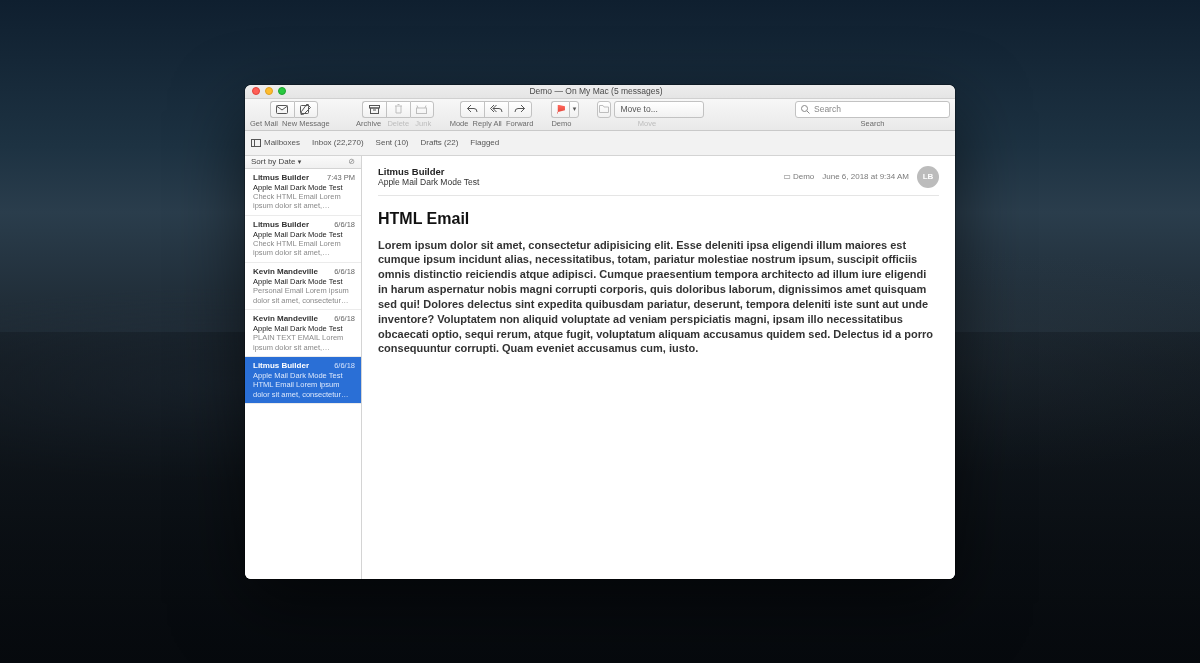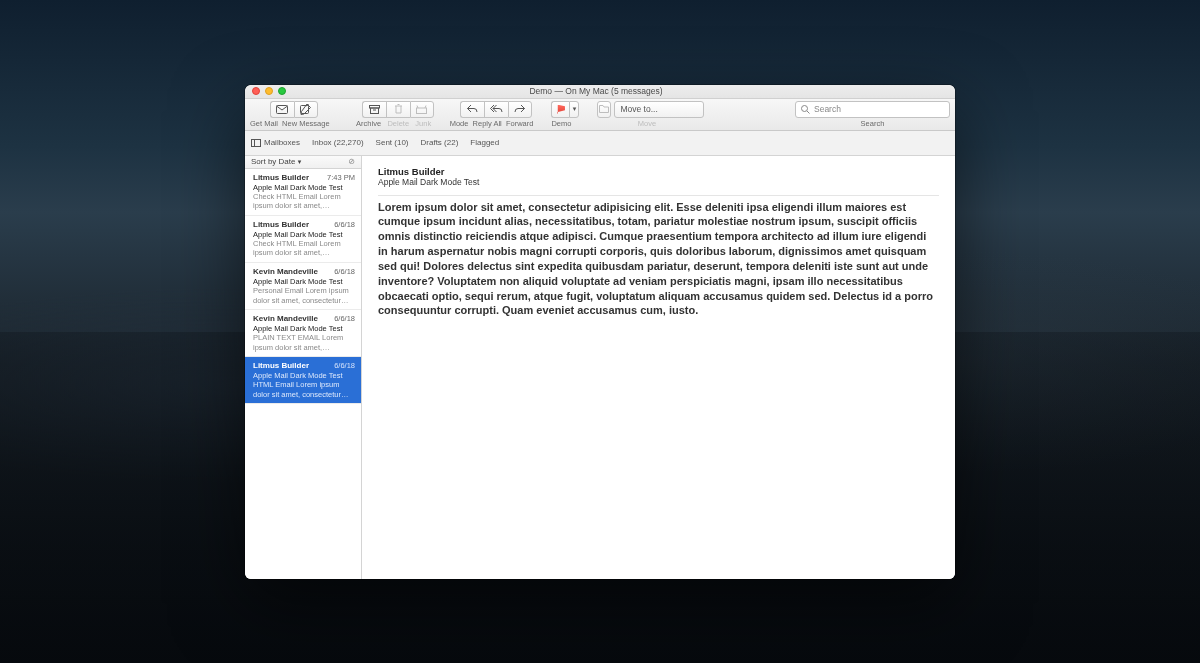--- a/index.html
+++ b/index.html
@@ -357,18 +357,24 @@
           </div>
         <div class="sub">Apple Mail Dark Mode Test</div>
         <div class="preview">HTML Email Lorem ipsum dolor sit amet, consectetur adipisicing elit. Ess...</div>
       </div>
     </div>
 
     <div class="reader">
       <div class="hdr">
         <div class="from">Litmus Builder</div>
         <div class="subj">Apple Mail Dark Mode Test</div>
-      </div>
+        <div class="meta">
+          <span><span>▭</span> <span>Demo</span></span>
+          <span>June 6, 2018 at 9:34 AM</span>
+          <div class="avatar">LB</div>
+        </div>
+      </div>
+      <div class="bodyh1">HTML Email</div>
       <div class="bodytext">Lorem ipsum dolor sit amet, consectetur adipisicing elit. Esse deleniti ipsa eligendi illum maiores est cumque ipsum incidunt alias, necessitatibus, totam, pariatur molestiae nostrum ipsum, suscipit officiis omnis distinctio reiciendis atque adipisci. Cumque praesentium tempora architecto ad illum iure eligendi in harum aspernatur nobis magni corrupti corporis, quis doloribus laborum, dignissimos amet quisquam sed qui! Dolores delectus sint expedita quibusdam pariatur, deserunt, tempora deleniti iste sunt aut unde inventore? Voluptatem non aliquid voluptate ad veniam perspiciatis magni, ipsam illo necessitatibus obcaecati optio, sequi rerum, atque fugit, voluptatum aliquam accusamus quidem sed. Delectus id a porro consequuntur corrupti. Quam eveniet accusamus cum, iusto.</div>
     </div>
 
   </div>
 </div>
 
 </body></html>

